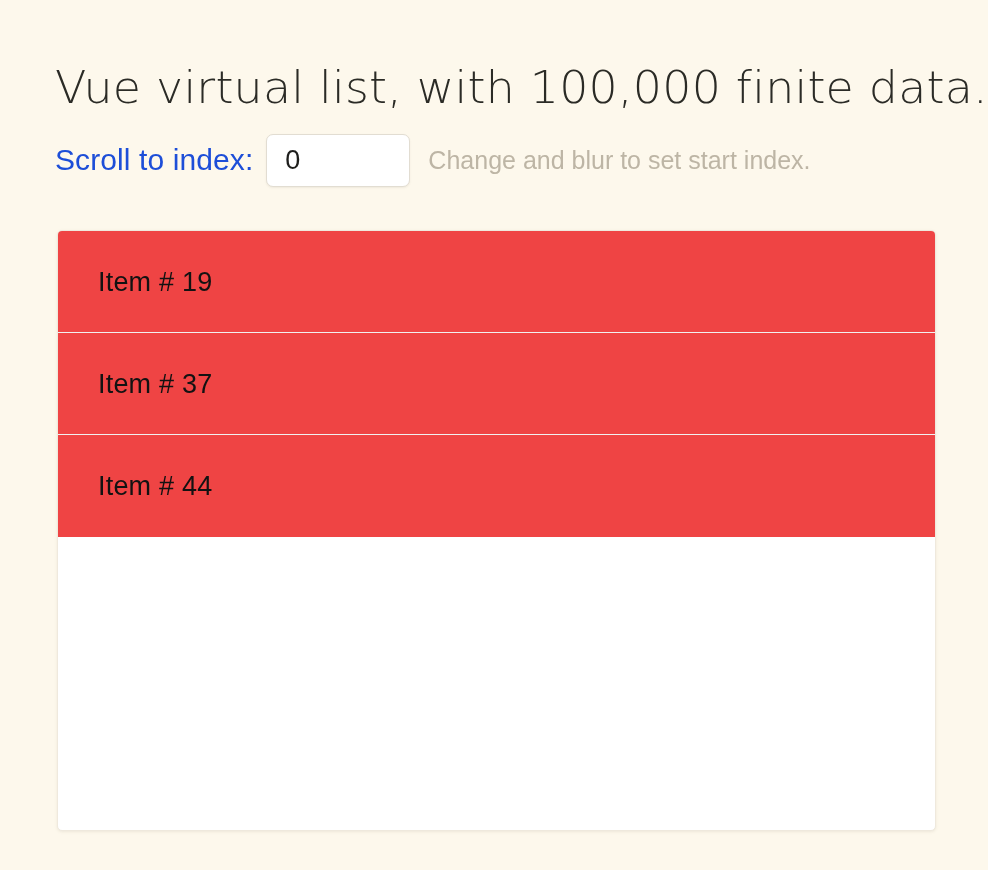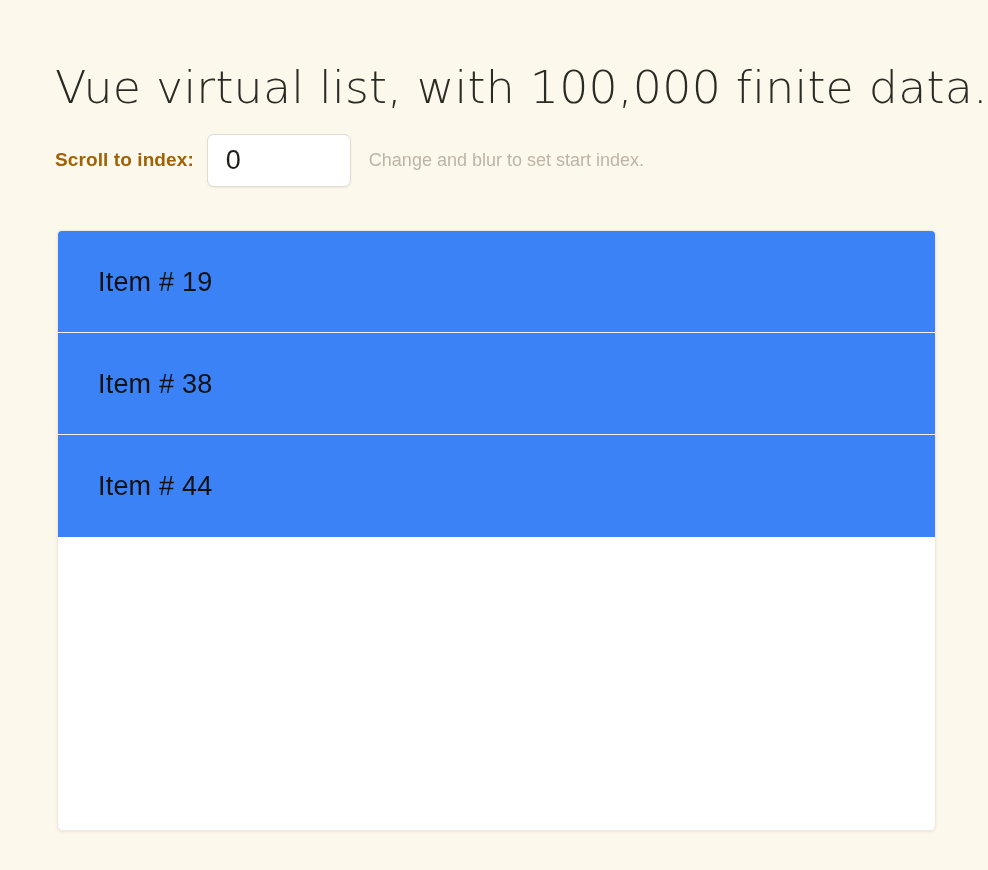--- a/index.html
+++ b/index.html
@@ -42,45 +42,45 @@
   
   .control-row {
     position: absolute;
     left: 55px;
     top: 133px;
     height: 54px;
     display: flex;
     align-items: center;
   }
   .control-label {
-    font-size: 19px;
+    font-size: 30px;
     line-height: 32px;
-    color: #a16207;
-    font-weight: 700;
+    color: #1d4ed8;
+    font-weight: 400;
     letter-spacing: 0.1px;
     white-space: nowrap;
   }
   .index-input {
     box-sizing: border-box;
     margin-left: 13px;
     width: 144px;
     height: 53px;
     background: #ffffff;
     border: 1px solid #e2ddd2;
     border-radius: 7px;
     box-shadow: 0 1px 2px rgba(120, 110, 90, 0.10);
     font-family: "Liberation Sans", sans-serif;
     font-size: 27px;
     color: #1e1e1c;
     padding: 0 12px 0 18px;
     outline: none;
   }
   .hint-text {
     margin-left: 18px;
-    font-size: 18px;
+    font-size: 25px;
     line-height: 30px;
     color: #bdb5a5;
     font-weight: 400;
     white-space: nowrap;
   }
 
   
   .list-container {
     position: absolute;
     left: 57px;
@@ -97,21 +97,21 @@
   .list-inner {
     width: 100%;
   }
   .list-item {
     box-sizing: border-box;
     height: 102px;
     display: flex;
     align-items: center;
     padding-left: 40px;
     border-bottom: 1px solid #f1f1f1;
-    background: #3b82f6;
+    background: #ef4444;
   }
   .list-item:last-child {
     border-bottom: none;
   }
   .list-item-label {
     font-size: 27px;
     line-height: 32px;
     color: #121212;
     font-weight: 400;
     letter-spacing: 0.2px;
@@ -134,21 +134,21 @@
   <div class="list-container">
     <div class="list-inner">
 
       <div class="list-item">
         <span class="list-item-label">Item # 19</span>
       </div>
 
 
 
       <div class="list-item">
-        <span class="list-item-label">Item # 38</span>
+        <span class="list-item-label">Item # 37</span>
       </div>
 
 
       <div class="list-item">
         <span class="list-item-label">Item # 44</span>
       </div>
 
     </div>
   </div>
 

